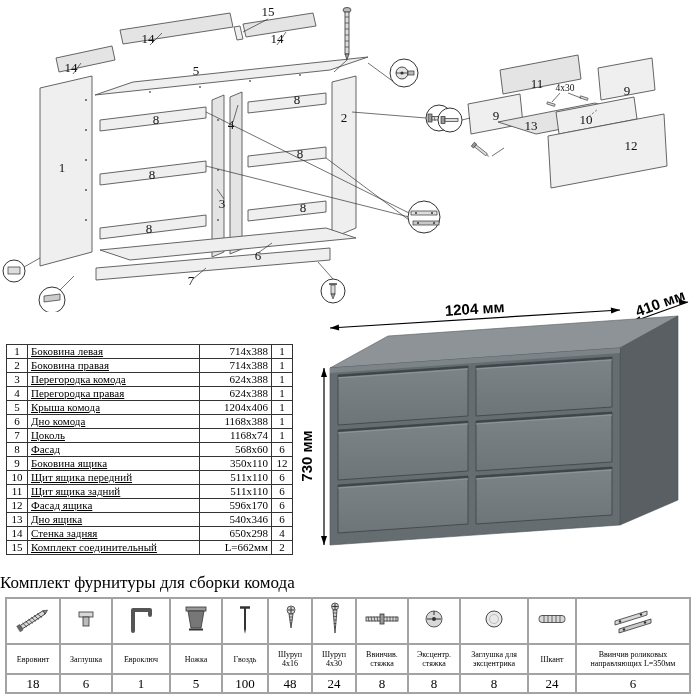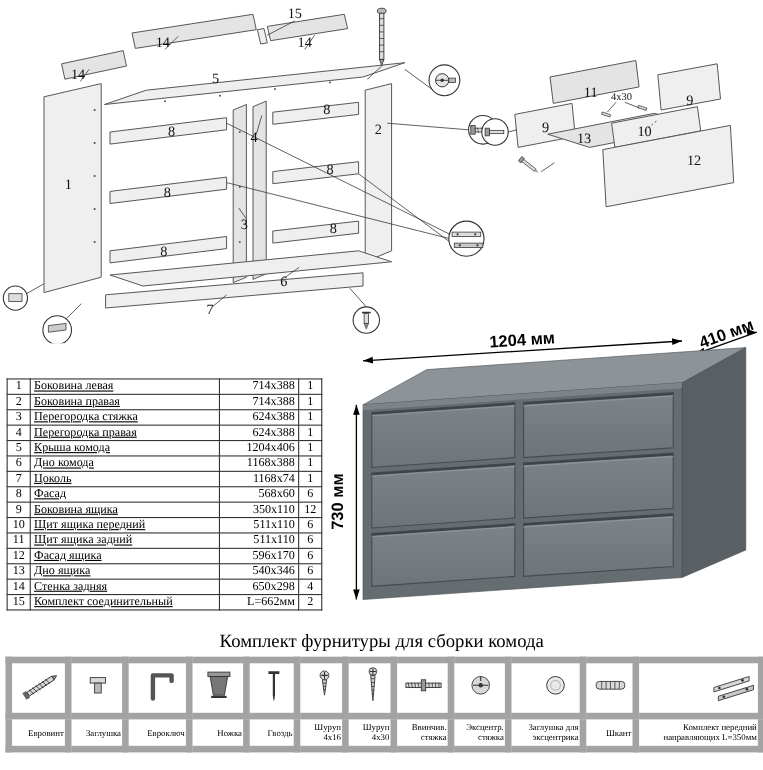--- a/index.html
+++ b/index.html
@@ -21,24 +21,24 @@
   .exploded-svg { position:absolute; left:0; top:0; }
   .product-svg { position:absolute; left:300px; top:290px; }
 
   table.parts-table { position:absolute; left:6px; top:344px; border-collapse:collapse; font-size:11px; }
   table.parts-table td { border:1px solid #333; height:14px; line-height:13px; padding:0 3px; white-space:nowrap; }
   table.parts-table td.c-num { width:21px; text-align:center; padding:0 1px; }
   table.parts-table td.c-name { width:172px;text-decoration:underline; }
   table.parts-table td.c-size { width:72px; text-align:right; }
   table.parts-table td.c-qty { width:21px; text-align:center; padding:0 1px; }
 
-  .sheet-title { position:absolute; left:0; top:573px; width:100%; text-align:center; font-size:17px; }
+  .sheet-title { position:absolute; left:0; top:573px; width:100%; text-align:left; font-size:17px; }
 
   table.hw-table { position:absolute; left:5px; top:597px; width:684px; table-layout:fixed; border-collapse:collapse; }
-  table.hw-table td { border:6px solid #a3a3a3; text-align:right; vertical-align:middle; overflow:hidden; }
+  table.hw-table td { border:2px solid #a3a3a3; text-align:center; vertical-align:middle; overflow:hidden; }
   table.hw-table td.hw-icon-cell { height:44px; }
   table.hw-table td.hw-label-cell { height:30px; font-size:8px; line-height:9px; padding:1px; }
   table.hw-table td.hw-qty-cell { height:19px; font-size:13px; }
 </style>
 </head>
 <body>
 
 <div class="sheet">
 
   <svg class="exploded-svg" width="694" height="312" viewBox="0 0 694 312">
@@ -222,21 +222,21 @@
 
         <tr>
           <td class="c-num">2</td>
           <td class="c-name">Боковина правая</td>
           <td class="c-size">714x388</td>
           <td class="c-qty">1</td>
         </tr>
 
         <tr>
           <td class="c-num">3</td>
-          <td class="c-name">Перегородка стяжка</td>
+          <td class="c-name">Перегородка комода</td>
           <td class="c-size">624x388</td>
           <td class="c-qty">1</td>
         </tr>
 
         <tr>
           <td class="c-num">4</td>
           <td class="c-name">Перегородка правая</td>
           <td class="c-size">624x388</td>
           <td class="c-qty">1</td>
         </tr>
@@ -496,18 +496,32 @@
       <td class="hw-label-cell">Заглушка</td>
       <td class="hw-label-cell">Евроключ</td>
       <td class="hw-label-cell">Ножка</td>
       <td class="hw-label-cell">Гвоздь</td>
       <td class="hw-label-cell">Шуруп 4x16</td>
       <td class="hw-label-cell">Шуруп 4x30</td>
       <td class="hw-label-cell">Ввинчив. стяжка</td>
       <td class="hw-label-cell">Эксцентр. стяжка</td>
       <td class="hw-label-cell">Заглушка для эксцентрика</td>
       <td class="hw-label-cell">Шкант</td>
-      <td class="hw-label-cell">Комплект передний направляющих L=350мм</td>
+      <td class="hw-label-cell">Ввинчив роликовых направляющих L=350мм</td>
+    </tr>
+    <tr>
+      <td class="hw-qty-cell">18</td>
+      <td class="hw-qty-cell">6</td>
+      <td class="hw-qty-cell">1</td>
+      <td class="hw-qty-cell">5</td>
+      <td class="hw-qty-cell">100</td>
+      <td class="hw-qty-cell">48</td>
+      <td class="hw-qty-cell">24</td>
+      <td class="hw-qty-cell">8</td>
+      <td class="hw-qty-cell">8</td>
+      <td class="hw-qty-cell">8</td>
+      <td class="hw-qty-cell">24</td>
+      <td class="hw-qty-cell">6</td>
     </tr>
     </tbody>
   </table>
 
 </div>
 
 </body></html>

